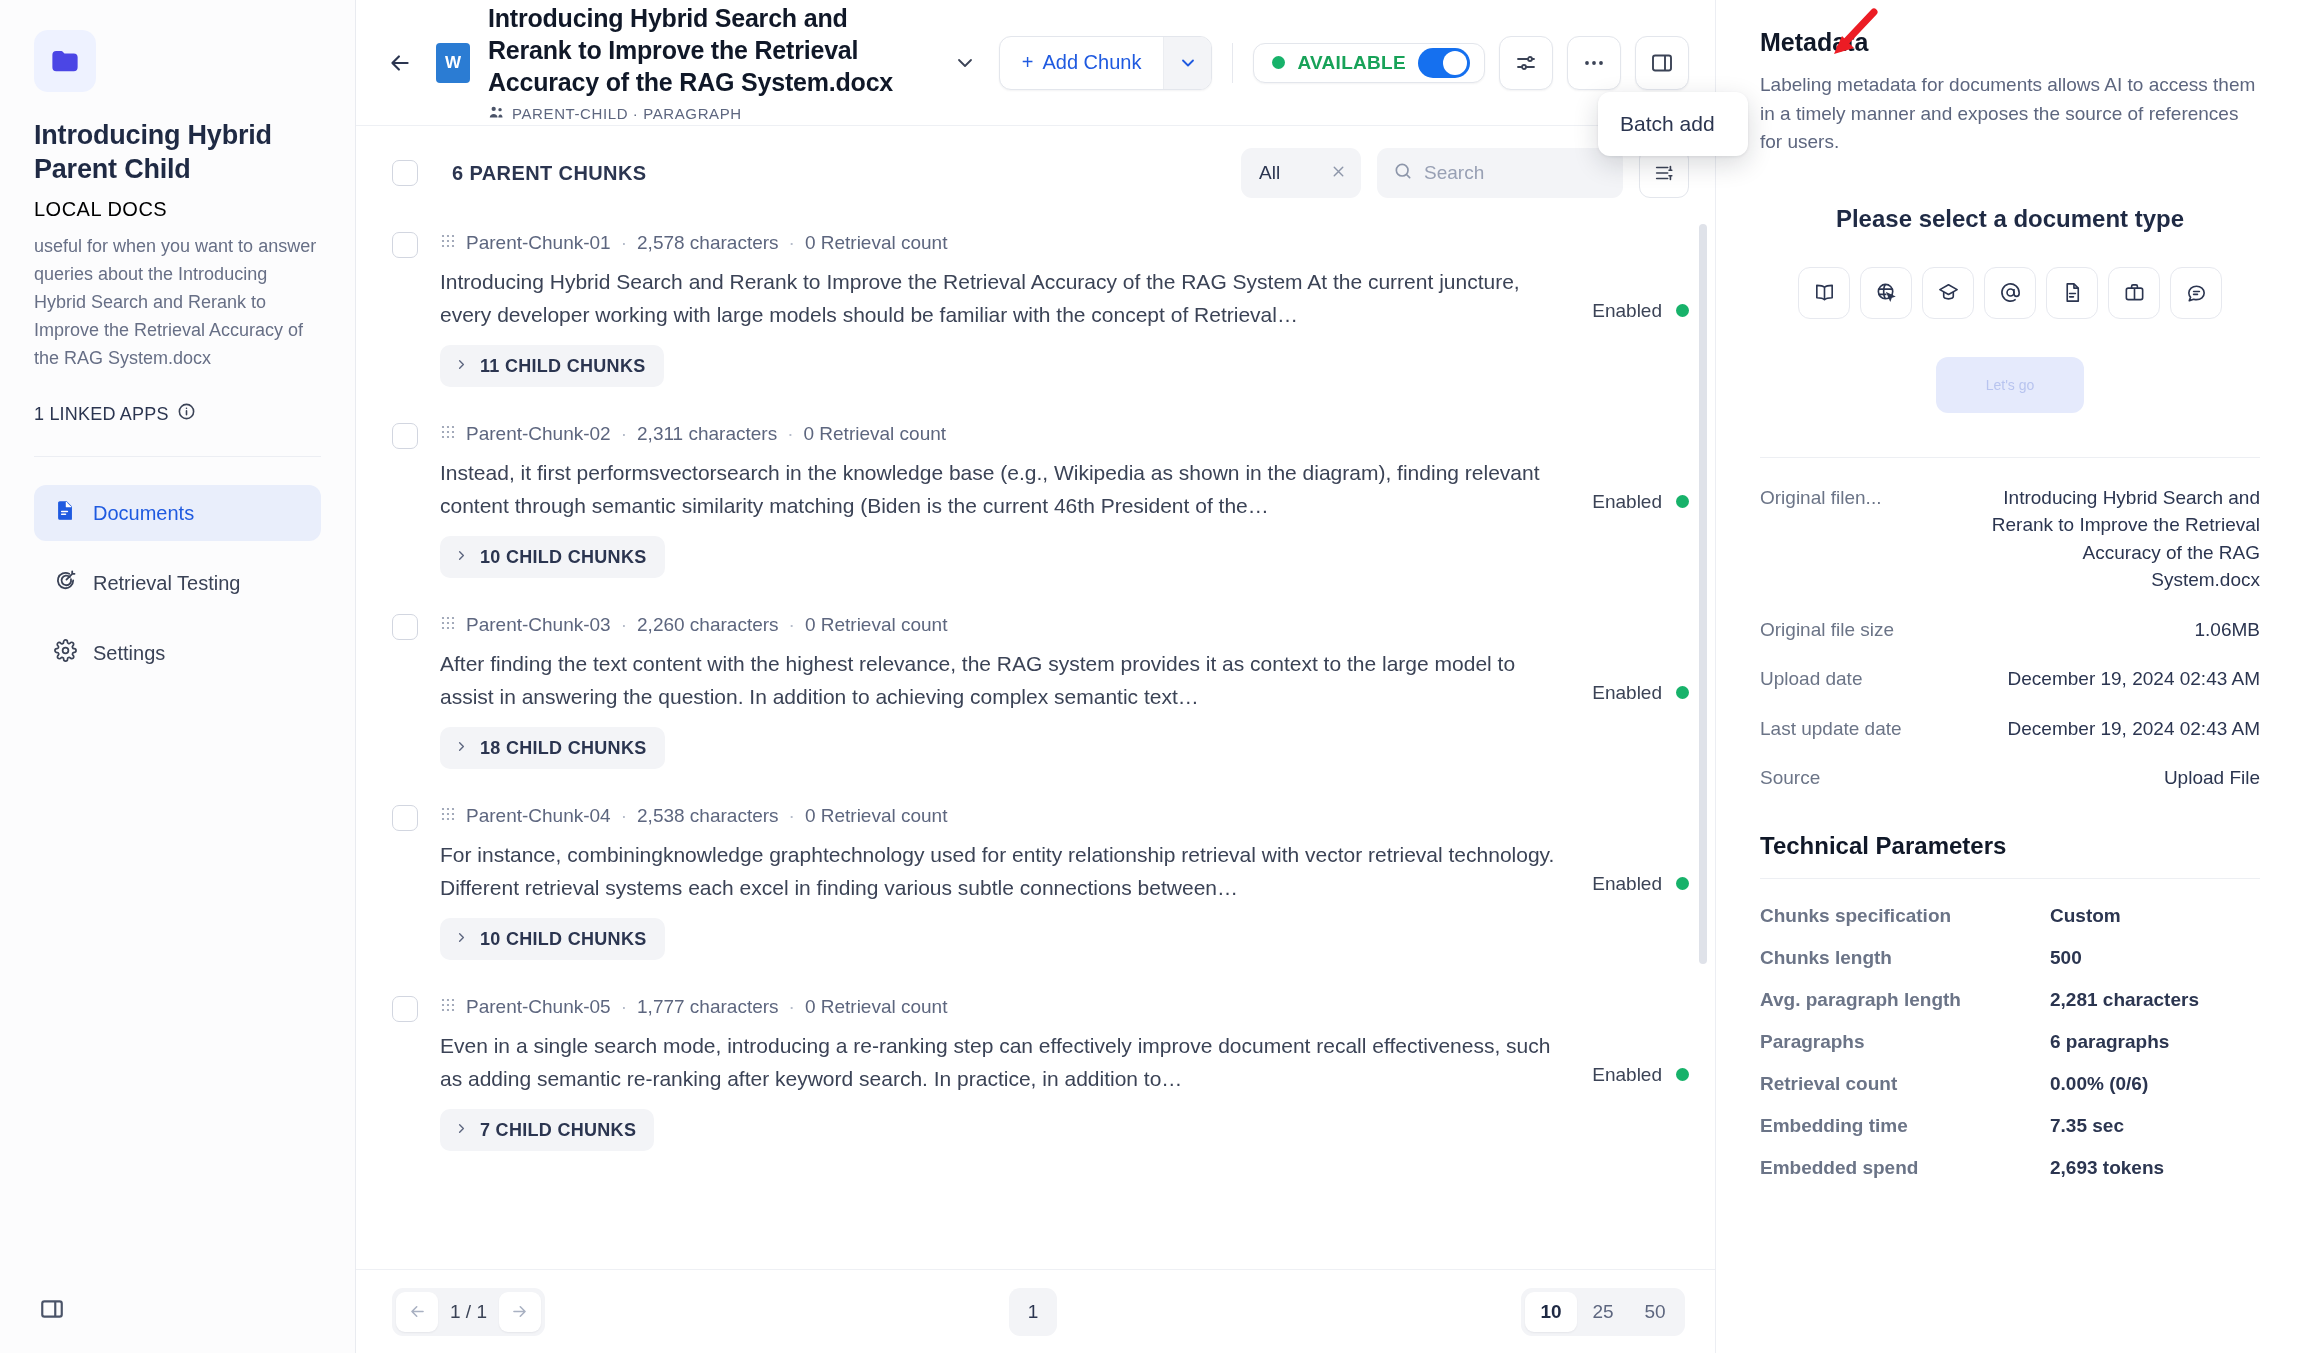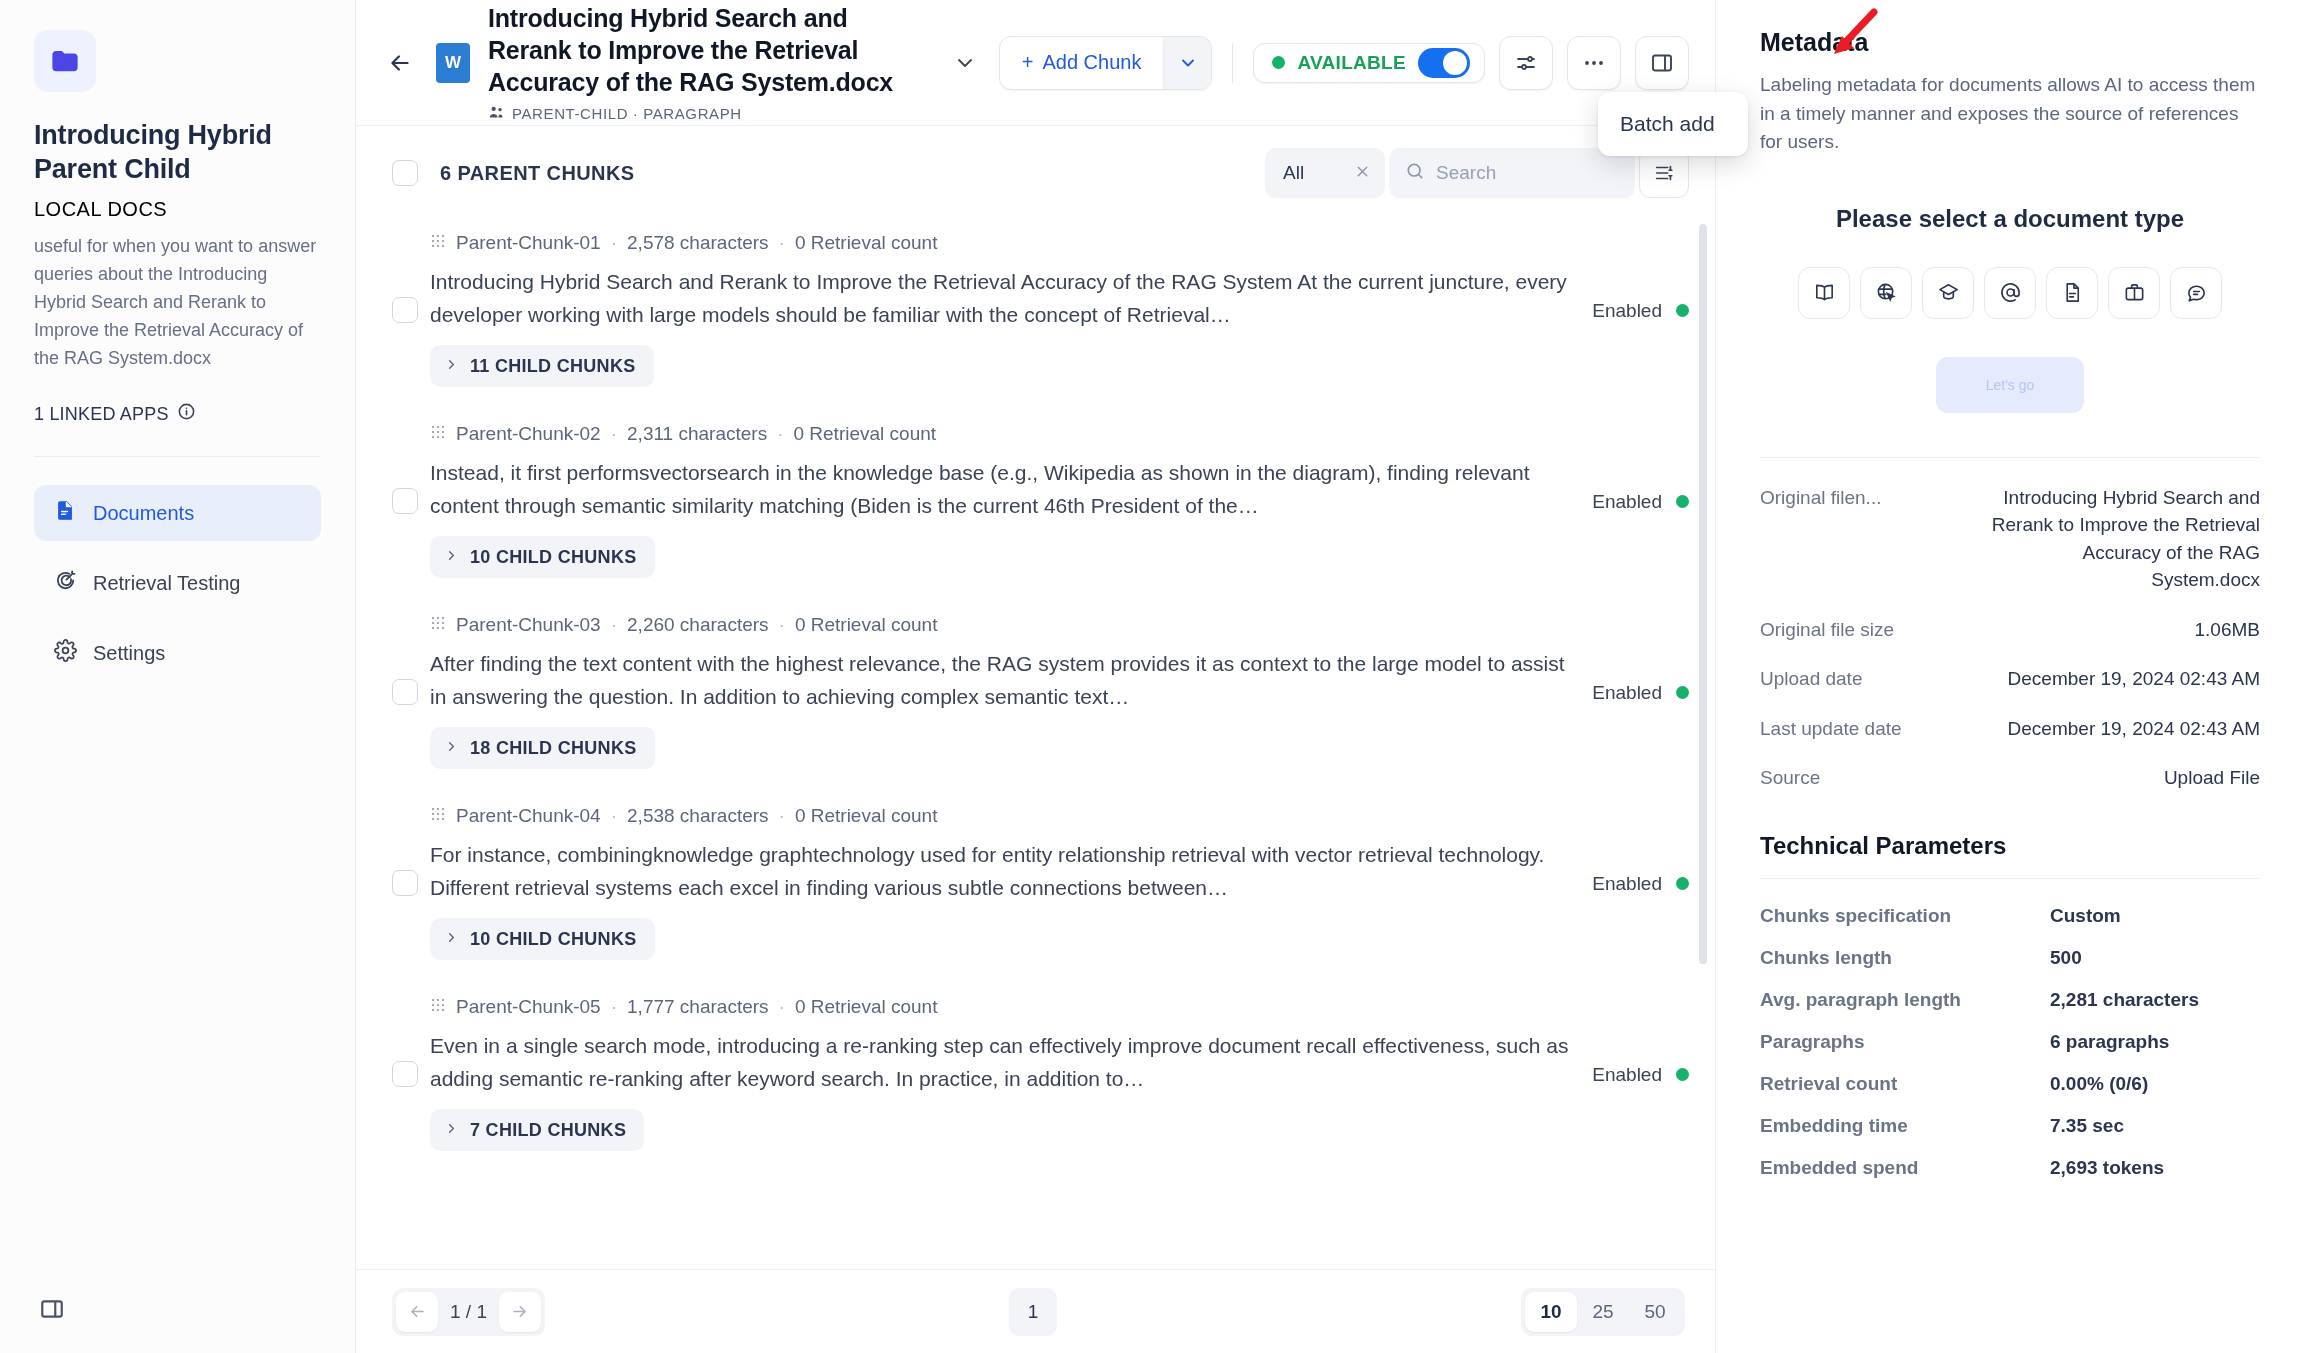--- a/index.html
+++ b/index.html
@@ -144,21 +144,21 @@
   .icon-btn {
     width: 54px; height: 54px; flex: 0 0 54px;
     border: 1px solid #e3e6ec; border-radius: 12px; background: #fff;
     display: flex; align-items: center; justify-content: center;
     cursor: pointer; box-shadow: 0 1px 2px rgba(16,24,40,.05);
   }
 
   
   .chunk-toolbar {
     display: flex; align-items: center;
-    padding: 22px 26px 20px 36px; gap: 4px;
+    padding: 22px 26px 20px 36px; gap: 16px;
   }
   .cbox {
     width: 26px; height: 26px; border: 1.6px solid #d2d6e0;
     border-radius: 7px; background: #fff; flex: 0 0 26px; cursor: pointer;
   }
   .chunks-count {
     font-size: 20px; font-weight: 700; color: #2b3550;
     letter-spacing: .4px; margin-left: 18px;
   }
   .spacer { flex: 1 1 auto; }
@@ -184,21 +184,21 @@
     width: 50px; height: 50px; flex: 0 0 50px;
     border: 1px solid #e3e6ec; border-radius: 11px; background: #fff;
     display: flex; align-items: center; justify-content: center; cursor: pointer;
   }
 
   
   .chunk-scroll {
     flex: 1 1 auto; overflow: hidden; position: relative;
     padding: 0 26px 0 36px;
   }
-  .chunk-row { display: flex; gap: 12px; padding: 14px 0 22px 0; align-items: center; }
+  .chunk-row { display: flex; gap: 22px; padding: 14px 0 22px 0; }
   .chunk-body { flex: 1 1 auto; min-width: 0; }
   .chunk-meta {
     display: flex; align-items: center; gap: 10px;
     font-size: 19px; color: #5d667f; margin-bottom: 12px;
   }
   .chunk-meta .sep { color: #b5bcca; }
   .grip { display: inline-block; }
   .chunk-text {
     font-size: 21px; line-height: 1.55; color: #3b4356;
     max-height: 66px; overflow: hidden;

